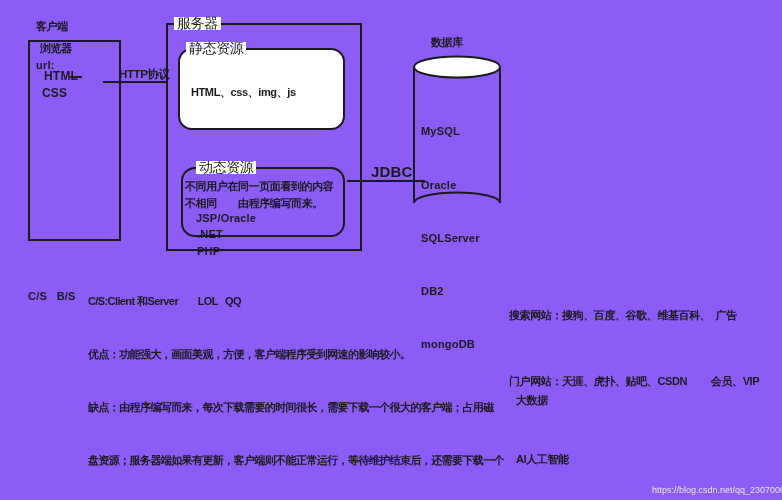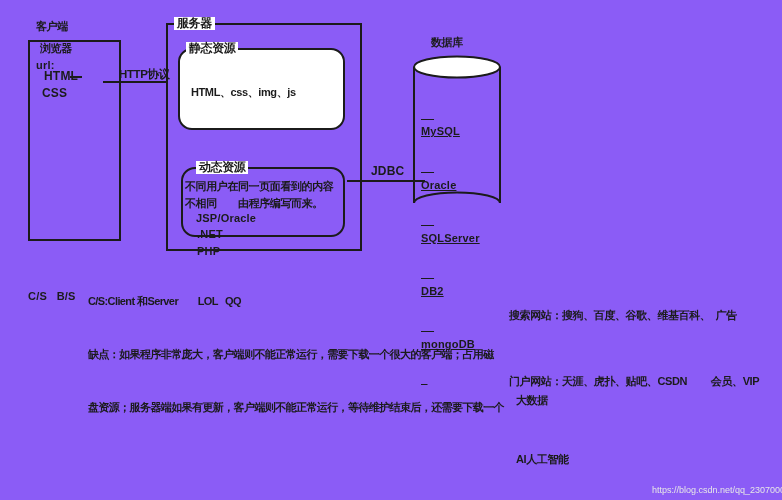--- a/index.html
+++ b/index.html
@@ -5,31 +5,31 @@
   html,body{margin:0;padding:0;background:#ffffff;}
   #canvas{
     position:relative;width:782px;height:500px;background:#8b5cf6;overflow:hidden;
     font-family:"Liberation Sans","DejaVu Sans",sans-serif;color:#1b1b1b;
   }
   .t{position:absolute;white-space:pre;font-weight:700;color:#1b1b1b;
      font-size:11px;letter-spacing:-0.4px;line-height:13px;}
   .lat{letter-spacing:0.2px;}
   .box{position:absolute;border:2px solid #1b1b1b;background:transparent;}
   .rbox{position:absolute;border:2px solid #1b1b1b;border-radius:14px;background:#ffffff;}
-  .tag{position:absolute;background:#ffffff;padding:0 3px;font-weight:700;
-       font-size:12px;letter-spacing:-0.4px;line-height:13px;white-space:pre;z-index:5;}
+  .tag{position:absolute;background:#ffffff;padding:0 3px;font-weight:400;
+       font-size:14px;letter-spacing:-0.4px;line-height:13px;white-space:pre;z-index:5;}
   .hline{position:absolute;height:2px;background:#1b1b1b;}
   .para{position:absolute;font-weight:700;font-size:11px;letter-spacing:-0.6px;
         line-height:17.6px;white-space:pre;}
   .rrows{position:absolute;font-weight:700;font-size:11px;letter-spacing:-0.4px;
          line-height:22.3px;white-space:pre;}
   .trend{position:absolute;font-weight:700;font-size:11px;letter-spacing:-0.4px;
          line-height:19.8px;white-space:pre;}
   .dblist{position:absolute;font-weight:700;font-size:11px;letter-spacing:0.2px;
-          line-height:17.7px;white-space:pre;text-decoration:underline;}
+          line-height:17.7px;white-space:pre;}
   .wm{position:absolute;font-weight:400;font-size:9px;color:#e7e7e7;
       letter-spacing:0;white-space:pre;}
   svg{position:absolute;overflow:visible;}
 </style>
 </head>
 <body>
 
 <div id="canvas">
 
   <div class="t" style="left:36px;top:20px;">客户端</div>
@@ -52,41 +52,42 @@
 
   <div class="rbox" style="left:181px;top:167px;width:160px;height:66px;background:transparent;"></div>
   <div class="tag" style="left:196px;top:161px;">动态资源</div>
   <div class="t" style="left:185px;top:180px;">不同用户在同一页面看到的内容</div>
   <div class="t" style="left:185px;top:197px;">不相同        由程序编写而来。</div>
   <div class="t lat" style="left:196px;top:212px;">JSP/Oracle</div>
   <div class="t lat" style="left:197px;top:228px;z-index:6;">.NET</div>
   <div class="t lat" style="left:197px;top:245px;z-index:6;">PHP</div>
 
   <div class="hline" style="left:347px;top:180px;width:78px;"></div>
-  <div class="t lat" style="left:371px;top:165px;font-size:12px;">JDBC</div>
+  <div class="t lat" style="left:371px;top:165px;font-size:15px;">JDBC</div>
 
   <div class="t" style="left:431px;top:36px;text-align:right;">数据库</div>
   <svg style="left:410px;top:53px;" width="95" height="165" viewBox="0 0 95 165">
     <line x1="4" y1="14" x2="4" y2="150" stroke="#1b1b1b" stroke-width="2"></line>
     <line x1="90" y1="14" x2="90" y2="150" stroke="#1b1b1b" stroke-width="2"></line>
     <path d="M 4 150 A 43 10.5 0 0 1 90 150" fill="none" stroke="#1b1b1b" stroke-width="2"></path>
     <ellipse cx="47" cy="14" rx="43" ry="10.5" fill="#ffffff" stroke="#1b1b1b" stroke-width="2"></ellipse>
   </svg>
   <div class="dblist" style="left:421px;top:88px;">
     <div>MySQL</div>
     <div>Oracle</div>
     <div>SQLServer</div>
     <div>DB2</div>
     <div>mongoDB</div>
   </div>
 
   <div class="t lat" style="left:28px;top:290px;">C/S   B/S</div>
   <div class="para" style="left:88px;top:258px;">
     <div>C/S:Client 和Server        LOL   QQ</div>
-    <div>缺点：如果程序非常庞大，客户端则不能正常运行，需要下载一个很大的客户端；占用磁</div>
+    <div>优点：功能强大，画面美观，方便，客户端程序受到网速的影响较小。</div>
+    <div>缺点：由程序编写而来，每次下载需要的时间很长，需要下载一个很大的客户端；占用磁</div>
     <div>盘资源；服务器端如果有更新，客户端则不能正常运行，等待维护结束后，还需要下载一个</div>
     
     
     
     
     
     
   </div>
 
   <div class="rrows" style="left:509px;top:259px;">

